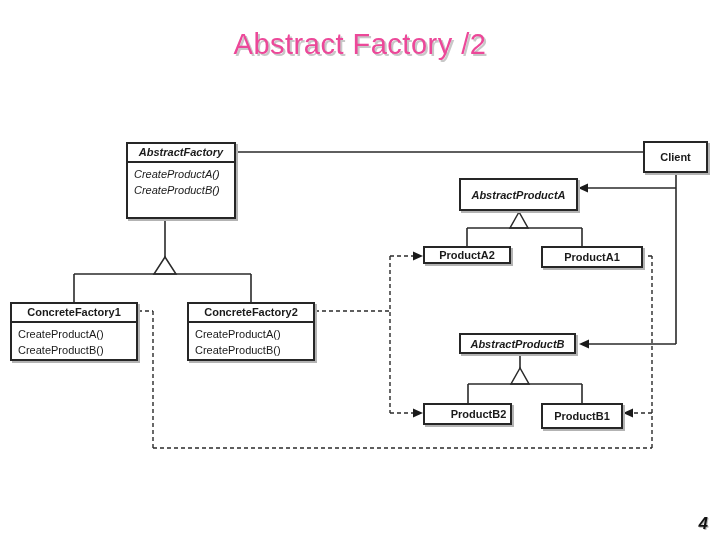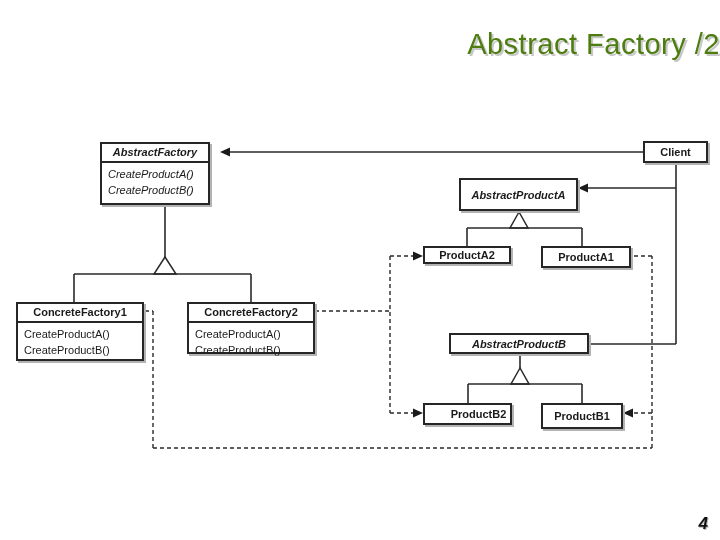--- a/index.html
+++ b/index.html
@@ -2,22 +2,22 @@
 <html><head>
 <meta charset="utf-8">
 <style>
   html,body{margin:0;padding:0;background:#fff;}
   #slide{
     position:relative;width:720px;height:540px;background:#ffffff;
     font-family:"Liberation Sans",sans-serif;color:#1a1a1a;overflow:hidden;
   }
   
   .slide-title{
-    position:absolute;top:28px;left:0;width:100%;text-align:right;
-    font-size:29px;font-weight:400;letter-spacing:0.5px;color:#4d7c0f;
+    position:absolute;top:28px;left:0;width:100%;text-align:center;
+    font-size:29px;font-weight:400;letter-spacing:0.5px;color:#ec4899;
     text-shadow:2px 2px 0 #c8c8c8;
   }
   .page-number{
     position:absolute;right:12px;bottom:6px;font-size:17px;
     font-weight:bold;font-style:italic;color:#111;text-shadow:1px 1px 0 #bdbdbd;
   }
   
   svg.connectors{position:absolute;left:0;top:0;z-index:1;}
   svg.connectors path{fill:none;stroke:#2a2a2a;}
   svg.connectors path.solid{stroke-width:1.6px;}
@@ -86,61 +86,61 @@
     <path class="dashed" d="M138 311 H153"></path>
     <path class="dashed" d="M153 311 V448"></path>
     <path class="dashed" d="M153 448 H652"></path>
     <path class="dashed" d="M652 448 V256"></path>
     <path class="dashed" d="M652 256 H633"></path>
     <polygon class="arrow" points="623,256 633,251.6 633,260.4"></polygon>
     <path class="dashed" d="M652 413 H633"></path>
     <polygon class="arrow" points="623,413 633,408.6 633,417.4"></polygon>
   </svg>
 
-  <div class="uml-box two-comp abstract" style="left:100px;top:142px;width:110px;height:63px;">
+  <div class="uml-box two-comp abstract" style="left:126px;top:142px;width:110px;height:77px;">
     <div class="uml-name">AbstractFactory</div>
     <div class="uml-methods">
       <div class="uml-method">CreateProductA()</div>
       <div class="uml-method">CreateProductB()</div>
     </div>
   </div>
 
-  <div class="uml-box single" style="left:643px;top:141px;width:65px;height:22px;">
+  <div class="uml-box single" style="left:643px;top:141px;width:65px;height:32px;">
     <div class="uml-name">Client</div>
   </div>
 
   <div class="uml-box single abstract" style="left:459px;top:178px;width:119px;height:33px;">
     <div class="uml-name">AbstractProductA</div>
   </div>
 
   <div class="uml-box single" style="left:423px;top:246px;width:88px;height:18px;">
     <div class="uml-name">ProductA2</div>
   </div>
 
-  <div class="uml-box single" style="left:541px;top:246px;width:90px;height:22px;">
+  <div class="uml-box single" style="left:541px;top:246px;width:102px;height:22px;">
     <div class="uml-name">ProductA1</div>
   </div>
 
-  <div class="uml-box two-comp" style="left:16px;top:302px;width:128px;height:59px;">
+  <div class="uml-box two-comp" style="left:10px;top:302px;width:128px;height:59px;">
     <div class="uml-name">ConcreteFactory1</div>
     <div class="uml-methods">
       <div class="uml-method">CreateProductA()</div>
       <div class="uml-method">CreateProductB()</div>
     </div>
   </div>
 
-  <div class="uml-box two-comp" style="left:187px;top:302px;width:128px;height:52px;">
+  <div class="uml-box two-comp" style="left:187px;top:302px;width:128px;height:59px;">
     <div class="uml-name">ConcreteFactory2</div>
     <div class="uml-methods">
       <div class="uml-method">CreateProductA()</div>
       <div class="uml-method">CreateProductB()</div>
     </div>
   </div>
 
-  <div class="uml-box single abstract" style="left:449px;top:333px;width:140px;height:21px;">
+  <div class="uml-box single abstract" style="left:459px;top:333px;width:117px;height:21px;">
     <div class="uml-name">AbstractProductB</div>
   </div>
 
   <div class="uml-box single" style="left:423px;top:403px;width:89px;height:22px;padding-left:22px;">
     <div class="uml-name">ProductB2</div>
   </div>
 
   <div class="uml-box single" style="left:541px;top:403px;width:82px;height:26px;">
     <div class="uml-name">ProductB1</div>
   </div>

